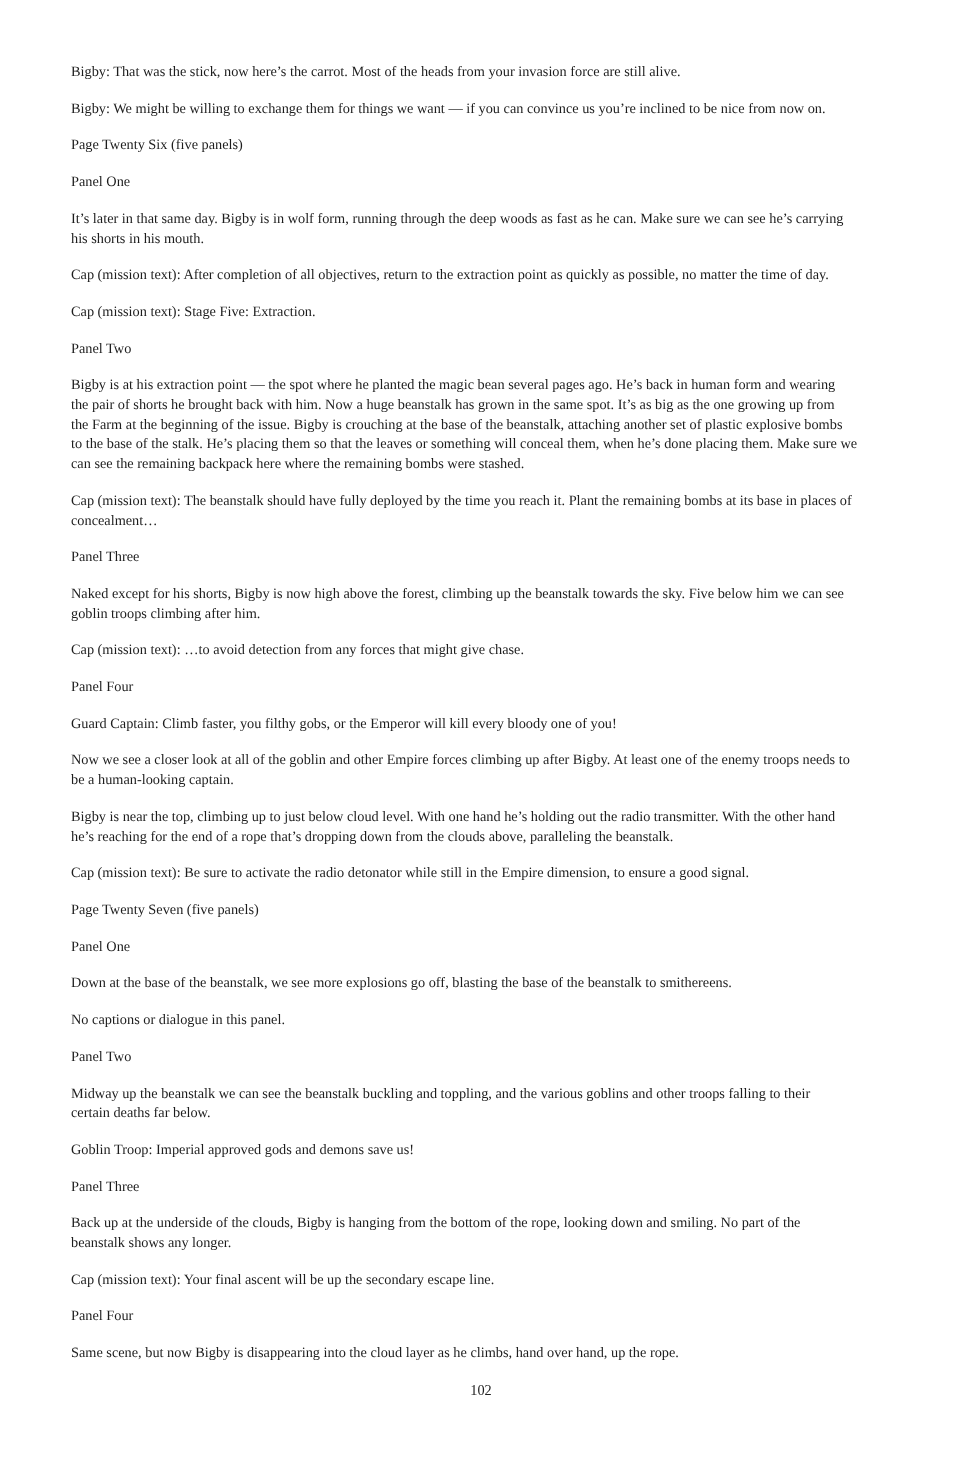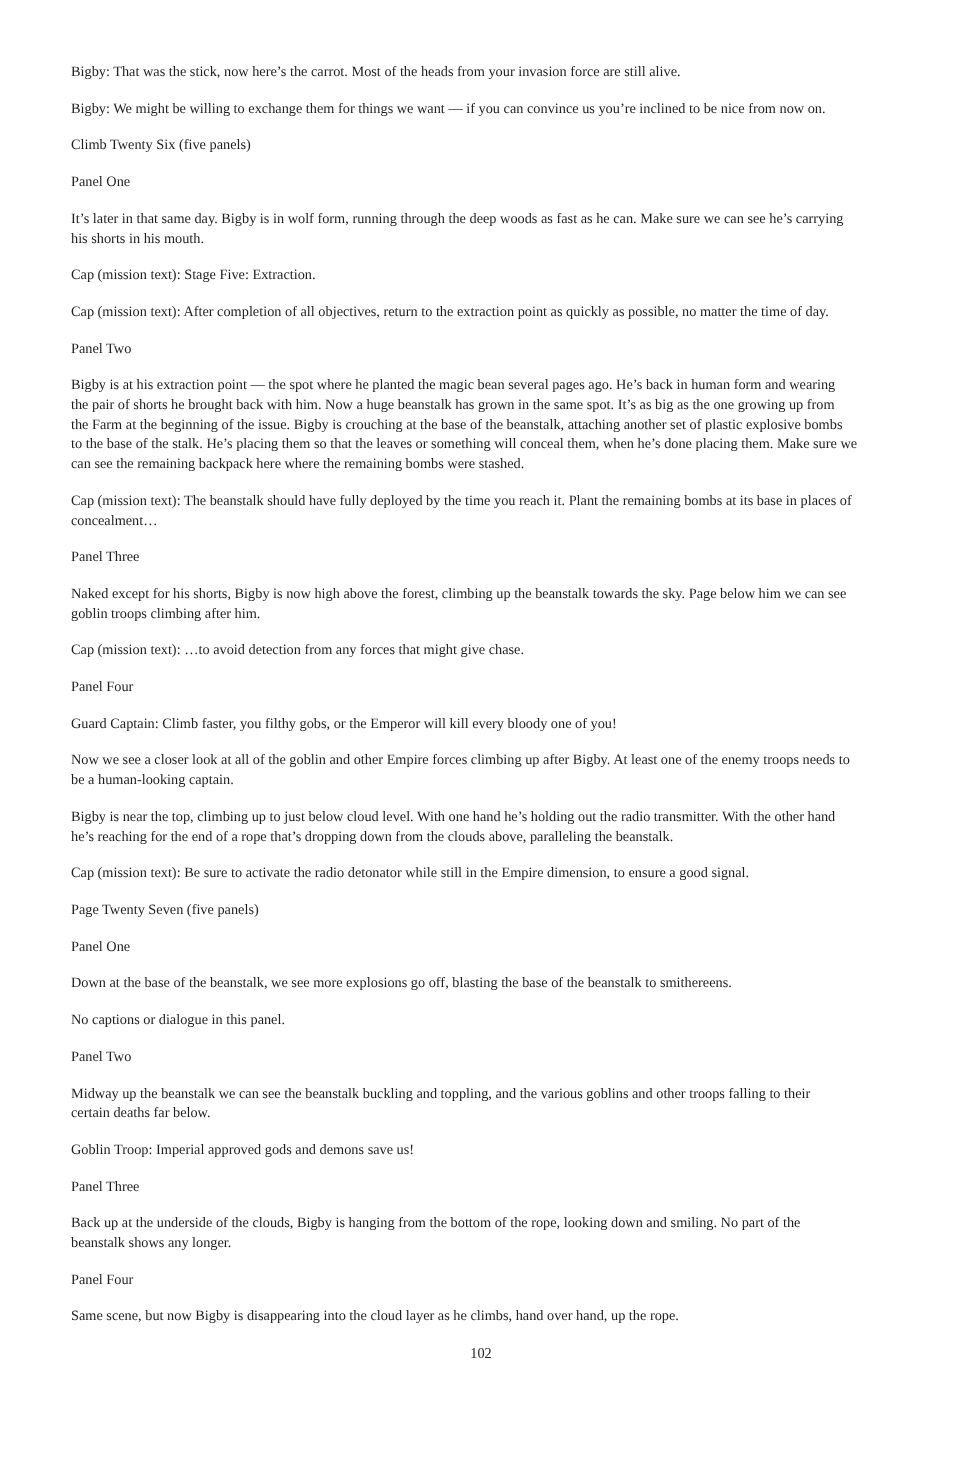--- a/index.html
+++ b/index.html
@@ -34,52 +34,53 @@
     line-height: 19.7px;
     text-align: center;
   }
 </style>
 </head>
 <body>
 
 <div class="page">
   <p class="para">Bigby: That was the stick, now here’s the carrot. Most of the heads from your invasion force are still alive.</p>
   <p class="para">Bigby: We might be willing to exchange them for things we want — if you can convince us you’re inclined to be nice from now on.</p>
-  <p class="para">Climb Twenty Six (five panels)</p>
+  <p class="para">Page Twenty Six (five panels)</p>
   <p class="para">Panel One</p>
   <p class="para">It’s later in that same day. Bigby is in wolf form, running through the deep woods as fast as he can. Make sure we can see he’s carrying
 his shorts in his mouth.</p>
+  <p class="para">Cap (mission text): After completion of all objectives, return to the extraction point as quickly as possible, no matter the time of day.</p>
   <p class="para">Cap (mission text): Stage Five: Extraction.</p>
-  <p class="para">Cap (mission text): After completion of all objectives, return to the extraction point as quickly as possible, no matter the time of day.</p>
   <p class="para">Panel Two</p>
   <p class="para">Bigby is at his extraction point — the spot where he planted the magic bean several pages ago. He’s back in human form and wearing
 the pair of shorts he brought back with him. Now a huge beanstalk has grown in the same spot. It’s as big as the one growing up from
 the Farm at the beginning of the issue. Bigby is crouching at the base of the beanstalk, attaching another set of plastic explosive bombs
 to the base of the stalk. He’s placing them so that the leaves or something will conceal them, when he’s done placing them. Make sure we
 can see the remaining backpack here where the remaining bombs were stashed.</p>
   <p class="para">Cap (mission text): The beanstalk should have fully deployed by the time you reach it. Plant the remaining bombs at its base in places of
 concealment…</p>
   <p class="para">Panel Three</p>
-  <p class="para">Naked except for his shorts, Bigby is now high above the forest, climbing up the beanstalk towards the sky. Page below him we can see
+  <p class="para">Naked except for his shorts, Bigby is now high above the forest, climbing up the beanstalk towards the sky. Five below him we can see
 goblin troops climbing after him.</p>
   <p class="para">Cap (mission text): …to avoid detection from any forces that might give chase.</p>
   <p class="para">Panel Four</p>
   <p class="para">Guard Captain: Climb faster, you filthy gobs, or the Emperor will kill every bloody one of you!</p>
   <p class="para">Now we see a closer look at all of the goblin and other Empire forces climbing up after Bigby. At least one of the enemy troops needs to
 be a human-looking captain.</p>
   <p class="para">Bigby is near the top, climbing up to just below cloud level. With one hand he’s holding out the radio transmitter. With the other hand
 he’s reaching for the end of a rope that’s dropping down from the clouds above, paralleling the beanstalk.</p>
   <p class="para">Cap (mission text): Be sure to activate the radio detonator while still in the Empire dimension, to ensure a good signal.</p>
   <p class="para">Page Twenty Seven (five panels)</p>
   <p class="para">Panel One</p>
   <p class="para">Down at the base of the beanstalk, we see more explosions go off, blasting the base of the beanstalk to smithereens.</p>
   <p class="para">No captions or dialogue in this panel.</p>
   <p class="para">Panel Two</p>
   <p class="para">Midway up the beanstalk we can see the beanstalk buckling and toppling, and the various goblins and other troops falling to their
 certain deaths far below.</p>
   <p class="para">Goblin Troop: Imperial approved gods and demons save us!</p>
   <p class="para">Panel Three</p>
   <p class="para">Back up at the underside of the clouds, Bigby is hanging from the bottom of the rope, looking down and smiling. No part of the
 beanstalk shows any longer.</p>
+  <p class="para">Cap (mission text): Your final ascent will be up the secondary escape line.</p>
   <p class="para">Panel Four</p>
   <p class="para">Same scene, but now Bigby is disappearing into the cloud layer as he climbs, hand over hand, up the rope.</p>
   <div class="page-number">102</div>
 </div>
 
 </body></html>

